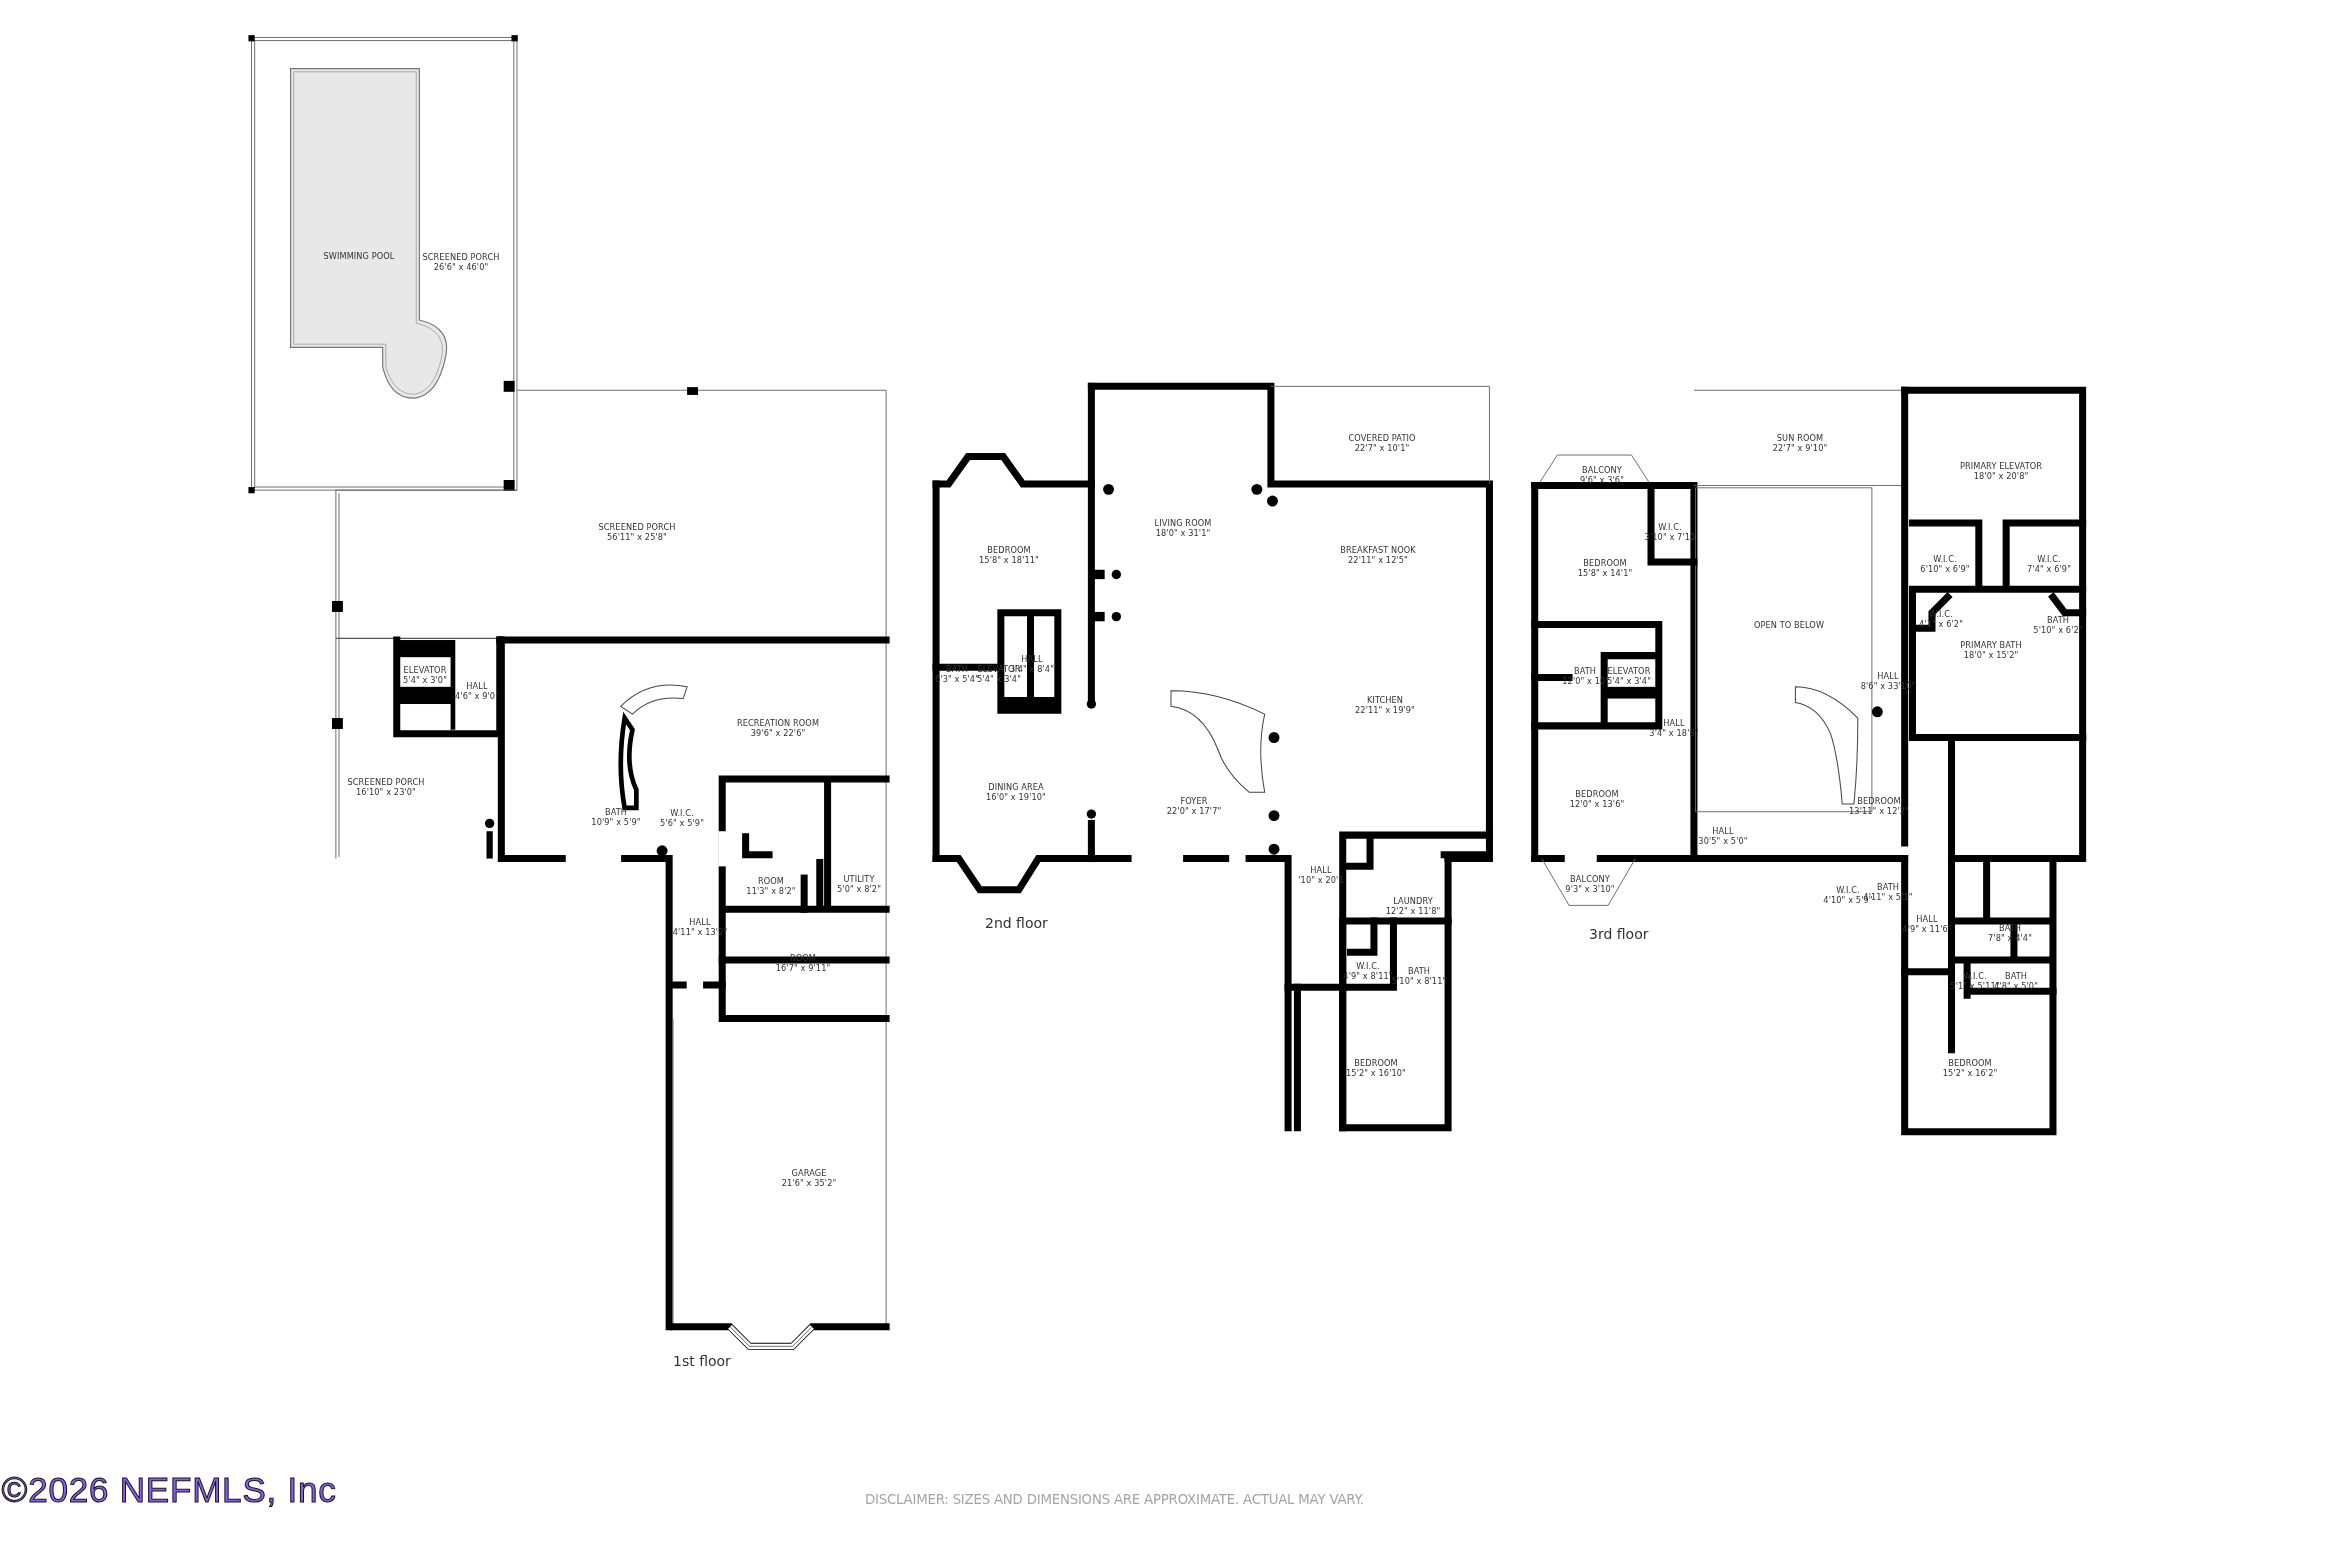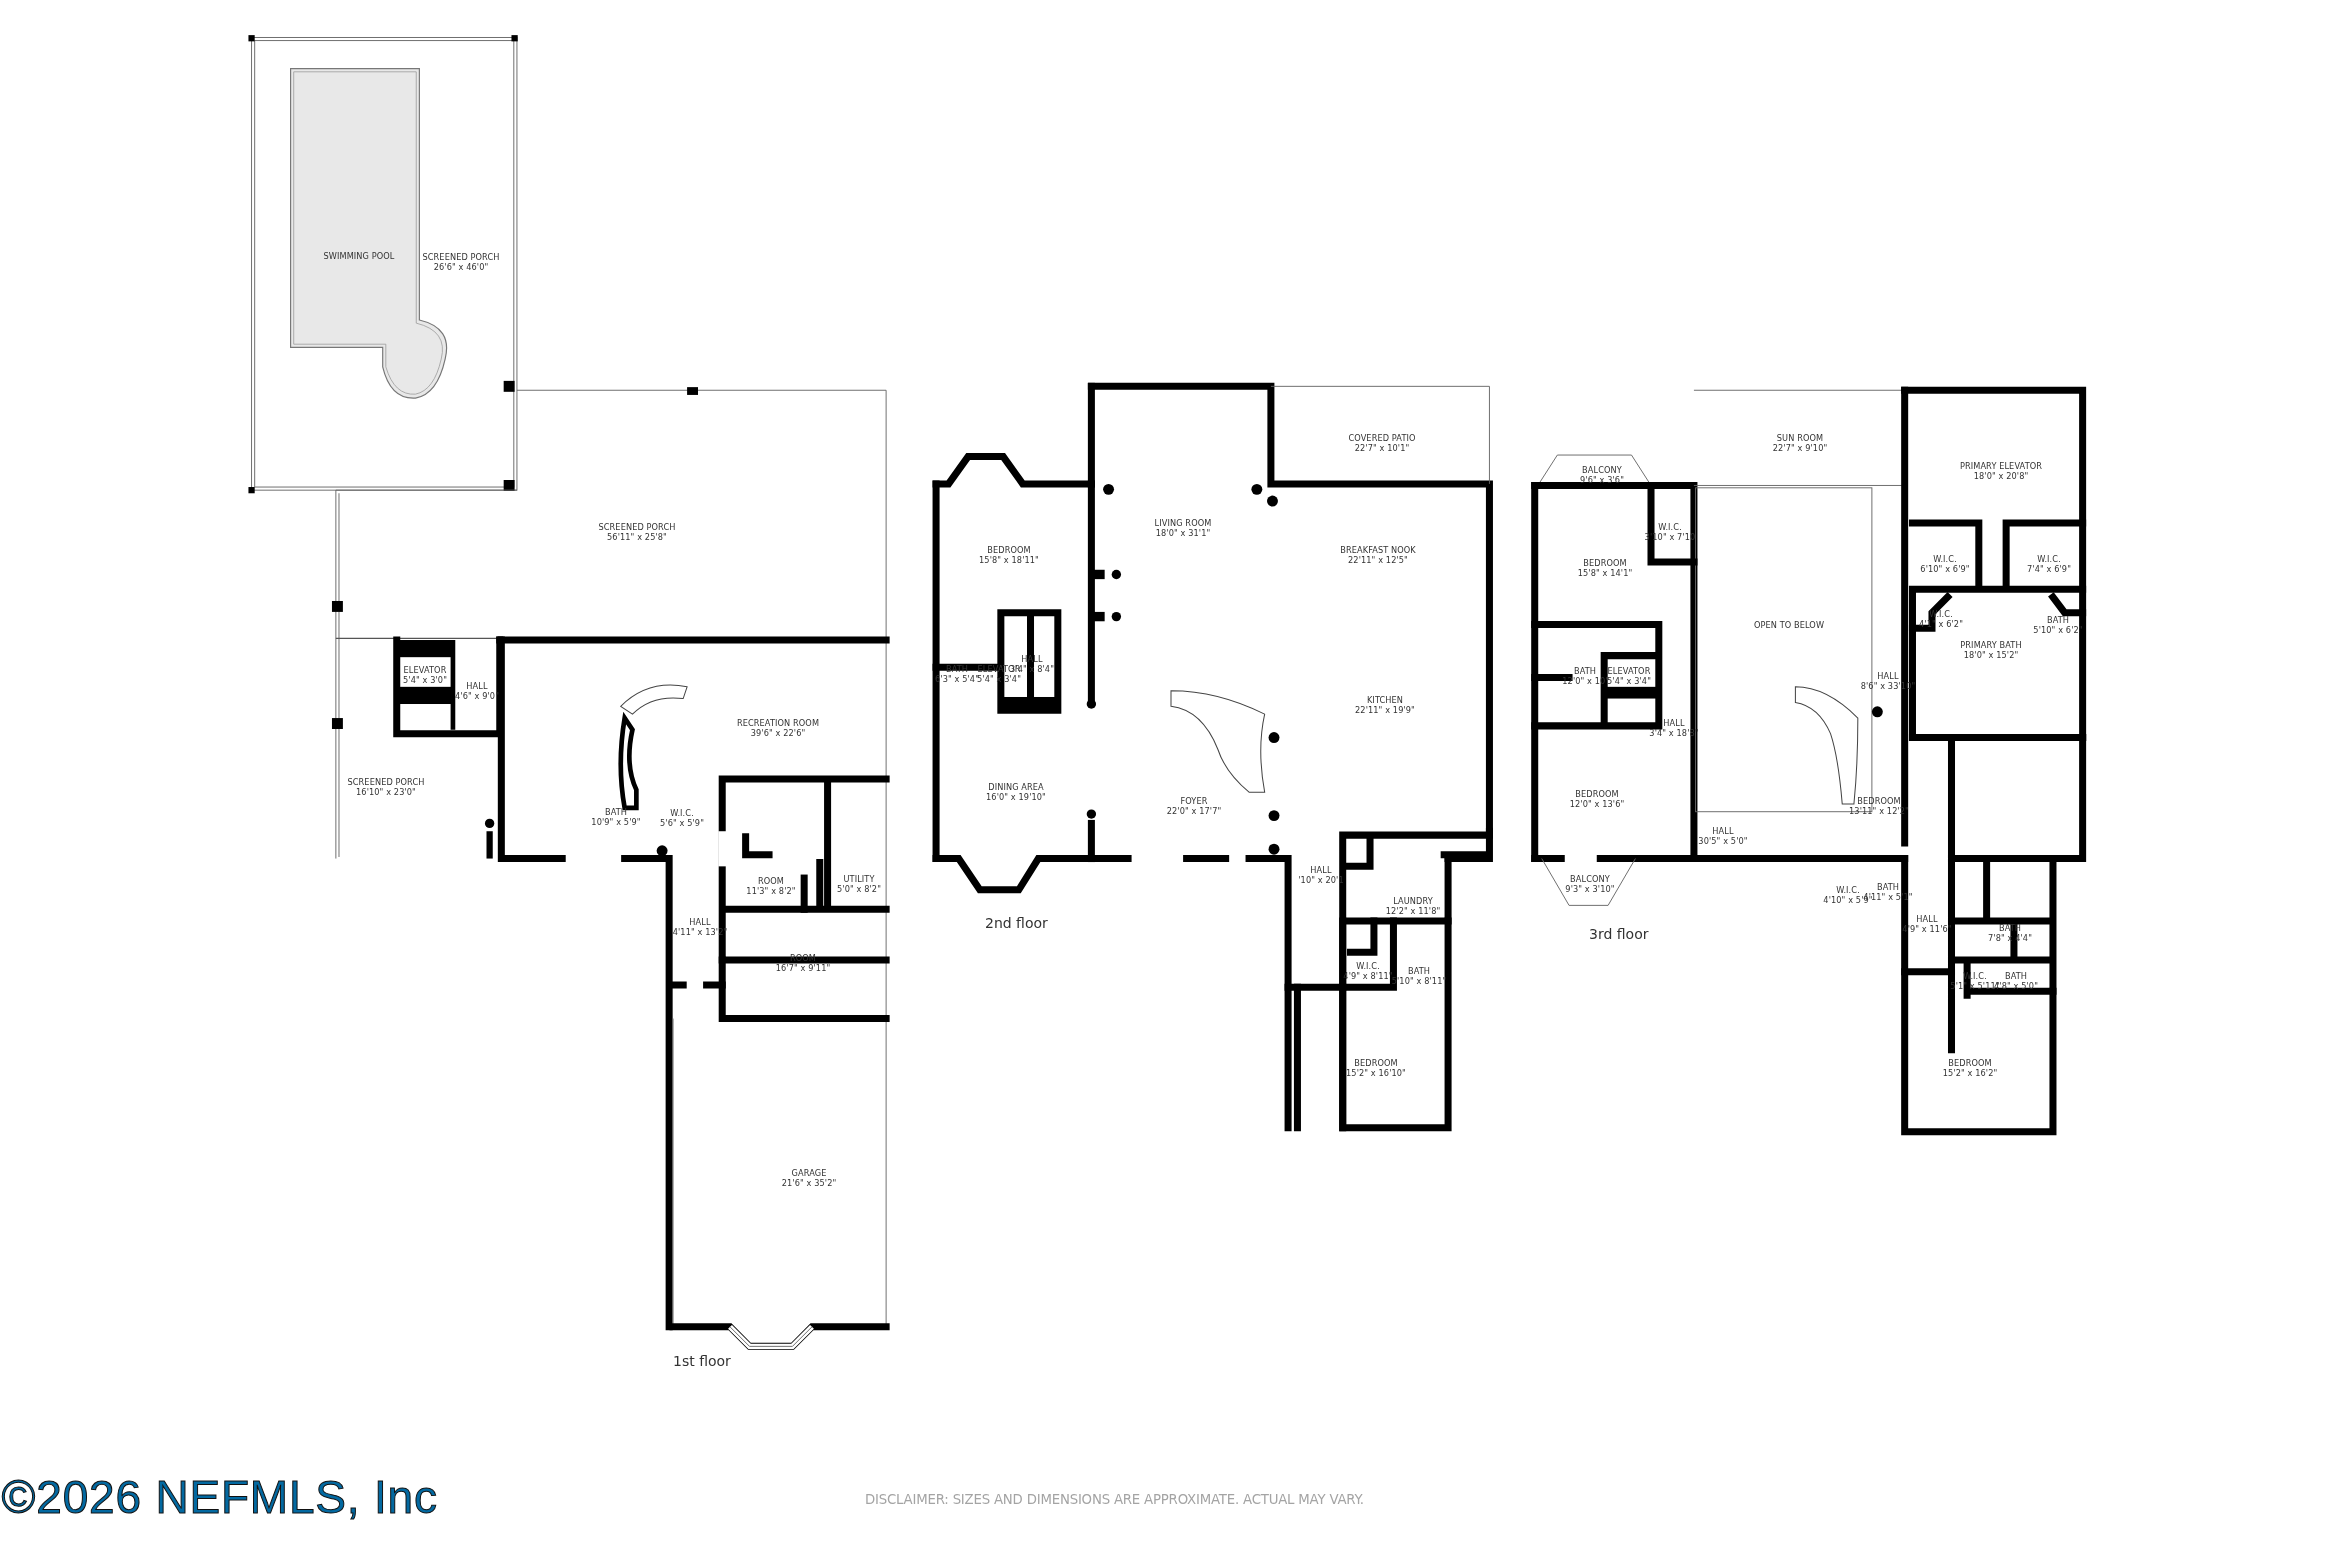--- a/index.html
+++ b/index.html
@@ -2,21 +2,21 @@
 <html style="font-size:12.5px"><head>
 <meta charset="utf-8">
 <style>
   html, body { margin:0; padding:0; background:#ffffff; }
   body { width:2342px; height:1561px; position:relative; overflow:hidden; font-family:"DejaVu Sans", sans-serif; }
   #plan { position:absolute; left:0; top:0; width:2342px; height:1561px; }
   .lbl { position:absolute; text-align:center; color:#333; font-size:8.2px; line-height:10px; white-space:nowrap; transform:translate(-50%,-50%); font-family:"DejaVu Sans", sans-serif; letter-spacing:0.1px; }
   .lbl .nm { display:block; }
   .lbl .dm { display:block; }
   .floor-label { position:absolute; font-size:14px; color:#333; font-family:"DejaVu Sans", sans-serif; }
-  .copyright { position:absolute; left:1.6px; top:1470px; font-family:"Liberation Sans", sans-serif; font-size:46px; font-weight:300; color:#0369a1; -webkit-text-stroke:1px #111; letter-spacing:0.8px; }
+  .copyright { position:absolute; left:1.6px; top:1470px; font-family:"Liberation Sans", sans-serif; font-size:35px; font-weight:300; color:#8b5cf6; -webkit-text-stroke:1px #111; letter-spacing:0.8px; }
   .disclaimer { position:absolute; left:865px; top:1492px; font-family:"DejaVu Sans", sans-serif; font-size:13.3px; color:#a4a4a4; letter-spacing:-0.2px; }
 </style>
 </head>
 <body>
 
 <svg id="plan" width="2342" height="1561" viewBox="0 0 3000 2000" xmlns="http://www.w3.org/2000/svg">
   <defs>
     <style>
       .w { fill:none; stroke:#000; stroke-width:9; stroke-linecap:square; }
       .wt { fill:none; stroke:#000; stroke-width:6; }

